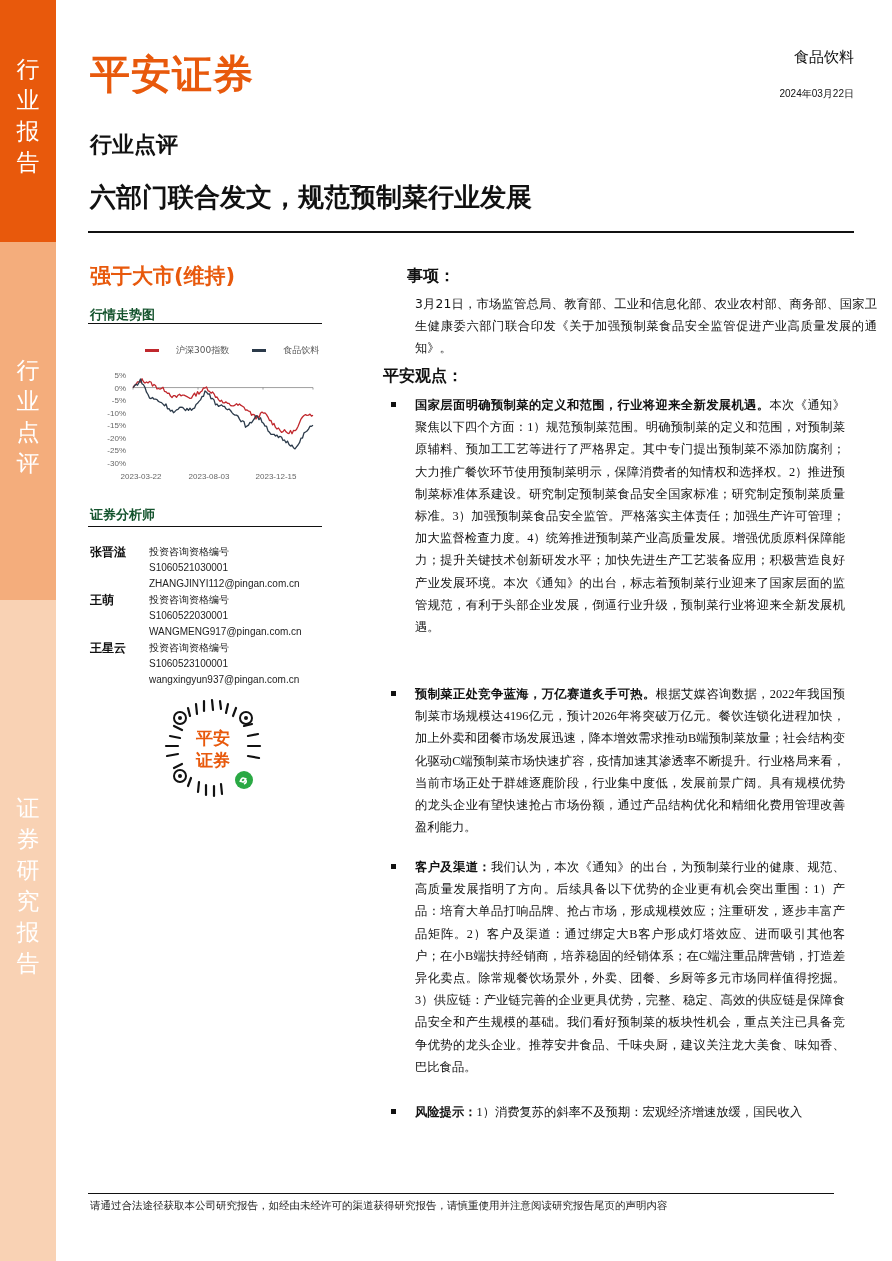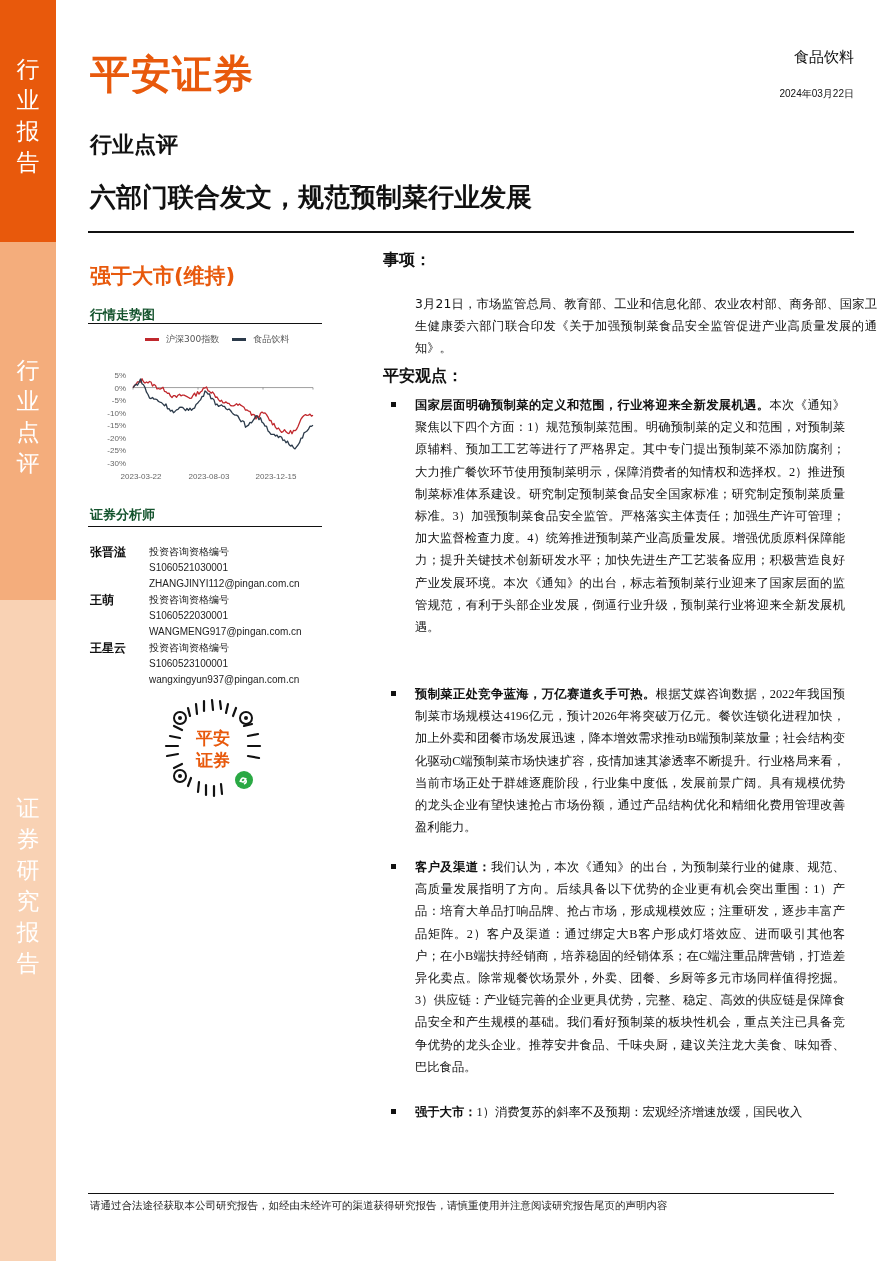--- a/index.html
+++ b/index.html
@@ -21,21 +21,21 @@
   .industry { position:absolute; right:38px; top:48px; font-size:15px; color:#111; }
   .date { position:absolute; right:38px; top:87px; font-size:10px; color:#111; font-family:"Liberation Sans",sans-serif; }
   .doctype { position:absolute; left:90px; top:130px; font-size:22px; font-weight:bold; color:#111; }
   .title { position:absolute; left:90px; top:180px; font-size:26px; font-weight:bold; color:#111; }
   .title-rule { position:absolute; left:88px; top:231px; width:766px; height:2px; background:#111; }
 
   
   .rating { position:absolute; left:90px; top:262px; font-size:21px; font-weight:bold; color:#e8590c; }
   .sec-head { position:absolute; left:90px; font-size:13px; font-weight:bold; color:#14532d; }
   .sec-rule { position:absolute; left:88px; width:234px; height:1px; background:#111; }
-  .legend { position:absolute; left:145px; top:333px; font-size:9px; color:#555; display:flex; align-items:center; gap:7px; }
+  .legend { position:absolute; left:145px; top:344px; font-size:9px; color:#555; display:flex; align-items:center; gap:17px; }
   .legend .sw { display:inline-block; width:14px; height:3px; }
   .chart { position:absolute; left:95px; top:355px; width:230px; height:130px; }
 
   .analyst { position:absolute; left:90px; font-size:10px; color:#222; font-family:"Liberation Sans",sans-serif; }
   .analyst .name { position:absolute; left:0; top:0; font-size:12px; font-weight:bold; color:#111; font-family:"DejaVu Sans",sans-serif; white-space:nowrap; }
   .analyst .info { position:absolute; left:59px; top:0; line-height:16px; white-space:nowrap; }
   .qr { position:absolute; left:158px; top:696px; width:110px; height:105px; }
 
   
   .rc { position:absolute; left:383px; width:462px; }
@@ -160,35 +160,35 @@
     <circle cx="88" cy="22" r="2" fill="#111"></circle>
   <circle cx="22" cy="80" r="6" fill="none" stroke="#111" stroke-width="2"></circle>
     <circle cx="22" cy="80" r="2" fill="#111"></circle>
   <rect x="32" y="26" width="46" height="50" fill="#fff"></rect>
   <text x="55" y="48" text-anchor="middle" font-size="17" font-weight="bold" fill="#e8590c" font-family="DejaVu Sans, sans-serif" id="qr-t1">平安</text>
   <text x="55" y="70" text-anchor="middle" font-size="17" font-weight="bold" fill="#e8590c" font-family="DejaVu Sans, sans-serif" id="qr-t2">证券</text>
   <circle cx="86" cy="84" r="9" fill="#2aa944"></circle>
   <path d="M82 86 q2 -6 5 -3 q3 3 -1 5 M88 82 q-2 6 -5 3" stroke="#fff" stroke-width="1.6" fill="none"></path>
 </svg>
 
-<div class="rc rc-head" style="top:250px;">事项：</div>
+<div class="rc rc-head" style="top:266px;margin-left:24px;">事项：</div>
 <div class="rc para" style="top:293px;margin-left:32px;">3月21日，市场监管总局、教育部、工业和信息化部、农业农村部、商务部、国家卫生健康委六部门联合印发《关于加强预制菜食品安全监管促进产业高质量发展的通知》。</div>
 <div class="rc rc-head" style="top:366px;">平安观点：</div>
 
 <div class="bullet" style="top:394px;">
   <span class="dot"></span>
   <div class="body"><b>国家层面明确预制菜的定义和范围，行业将迎来全新发展机遇。</b><span>本次《通知》聚焦以下四个方面：1）规范预制菜范围。明确预制菜的定义和范围，对预制菜原辅料、预加工工艺等进行了严格界定。其中专门提出预制菜不添加防腐剂；大力推广餐饮环节使用预制菜明示，保障消费者的知情权和选择权。2）推进预制菜标准体系建设。研究制定预制菜食品安全国家标准；研究制定预制菜质量标准。3）加强预制菜食品安全监管。严格落实主体责任；加强生产许可管理；加大监督检查力度。4）统筹推进预制菜产业高质量发展。增强优质原料保障能力；提升关键技术创新研发水平；加快先进生产工艺装备应用；积极营造良好产业发展环境。本次《通知》的出台，标志着预制菜行业迎来了国家层面的监管规范，有利于头部企业发展，倒逼行业升级，预制菜行业将迎来全新发展机遇。</span></div>
 </div>
 <div class="bullet" style="top:683px;">
   <span class="dot"></span>
   <div class="body"><b>预制菜正处竞争蓝海，万亿赛道炙手可热。</b><span>根据艾媒咨询数据，2022年我国预制菜市场规模达4196亿元，预计2026年将突破万亿元。餐饮连锁化进程加快，加上外卖和团餐市场发展迅速，降本增效需求推动B端预制菜放量；社会结构变化驱动C端预制菜市场快速扩容，疫情加速其渗透率不断提升。行业格局来看，当前市场正处于群雄逐鹿阶段，行业集中度低，发展前景广阔。具有规模优势的龙头企业有望快速抢占市场份额，通过产品结构优化和精细化费用管理改善盈利能力。</span></div>
 </div>
 <div class="bullet" style="top:856px;">
   <span class="dot"></span>
   <div class="body"><b>客户及渠道：</b><span>我们认为，本次《通知》的出台，为预制菜行业的健康、规范、高质量发展指明了方向。后续具备以下优势的企业更有机会突出重围：1）产品：培育大单品打响品牌、抢占市场，形成规模效应；注重研发，逐步丰富产品矩阵。2）客户及渠道：通过绑定大B客户形成灯塔效应、进而吸引其他客户；在小B端扶持经销商，培养稳固的经销体系；在C端注重品牌营销，打造差异化卖点。除常规餐饮场景外，外卖、团餐、乡厨等多元市场同样值得挖掘。3）供应链：产业链完善的企业更具优势，完整、稳定、高效的供应链是保障食品安全和产生规模的基础。我们看好预制菜的板块性机会，重点关注已具备竞争优势的龙头企业。推荐安井食品、千味央厨，建议关注龙大美食、味知香、巴比食品。</span></div>
 </div>
 <div class="bullet" style="top:1101px;">
   <span class="dot"></span>
-  <div class="body"><b>强于大市：</b><span>1）消费复苏的斜率不及预期：宏观经济增速放缓，国民收入</span></div>
+  <div class="body"><b>风险提示：</b><span>1）消费复苏的斜率不及预期：宏观经济增速放缓，国民收入</span></div>
 </div>
 
 <div class="foot-rule"></div>
 <div class="foot">请通过合法途径获取本公司研究报告，如经由未经许可的渠道获得研究报告，请慎重使用并注意阅读研究报告尾页的声明内容</div>
 
 </body></html>

